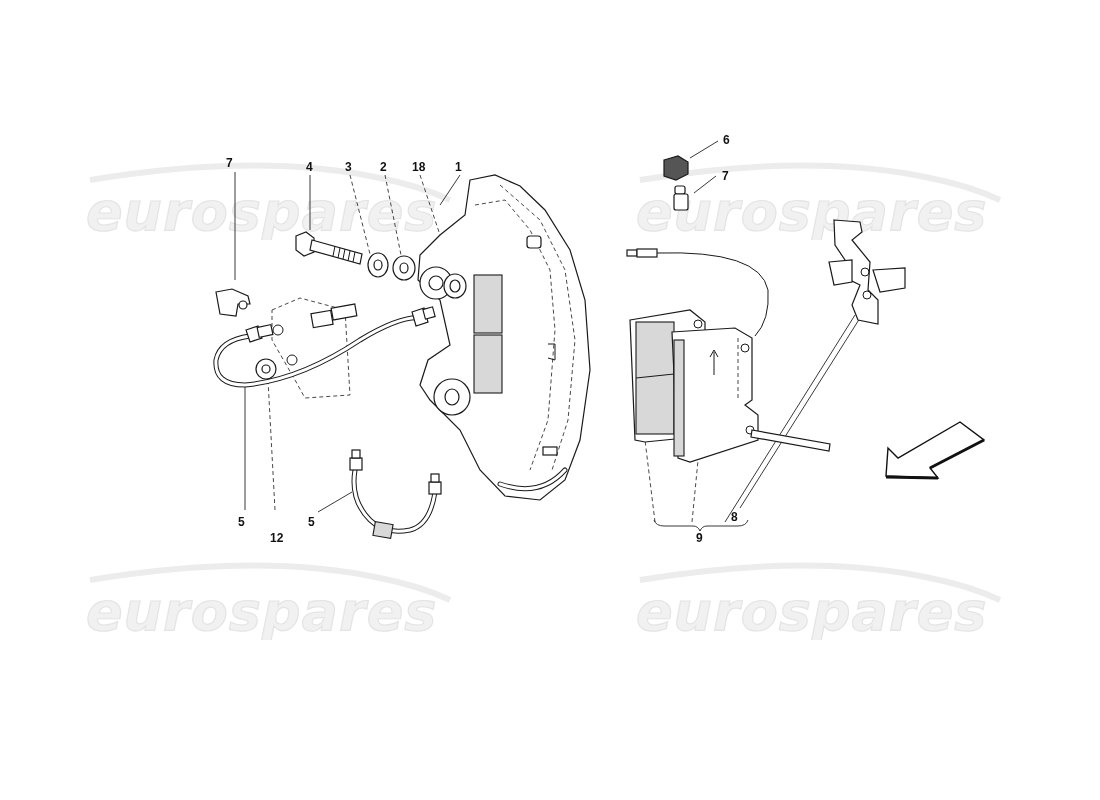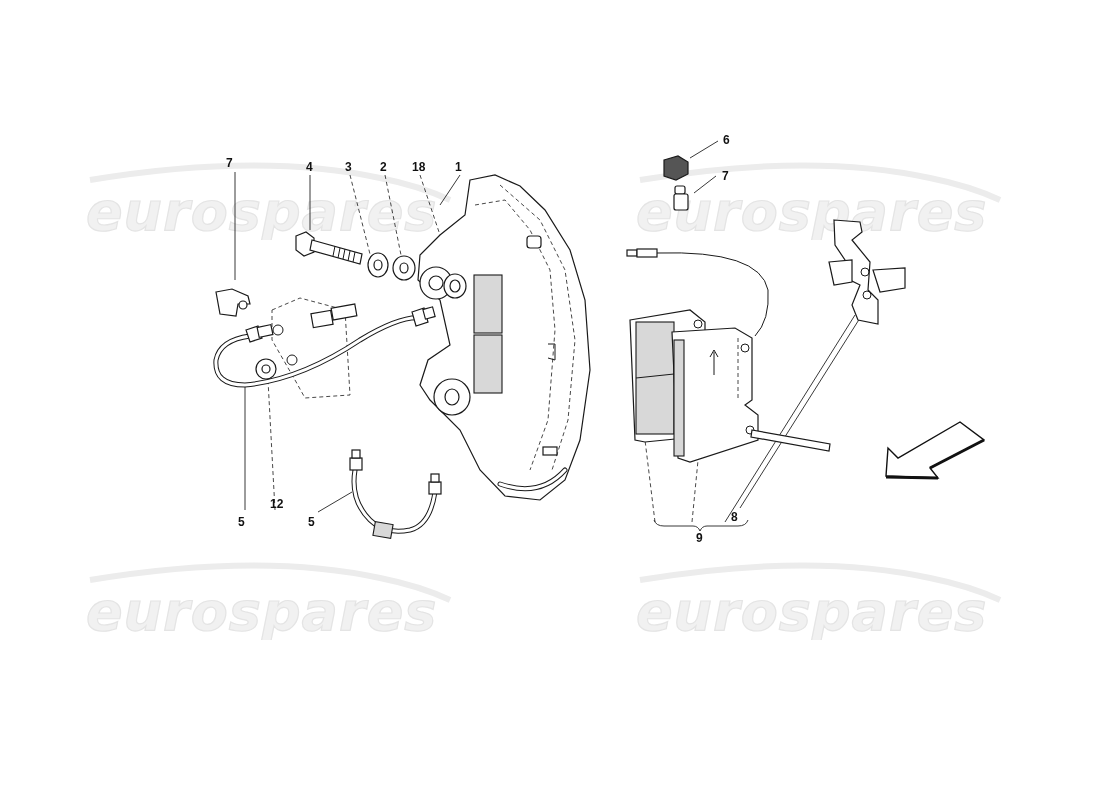--- a/index.html
+++ b/index.html
@@ -192,17 +192,17 @@
 
   <div class="callout" style="left:226px;top:157px">7</div>
   <div class="callout" style="left:306px;top:161px">4</div>
   <div class="callout" style="left:345px;top:161px">3</div>
   <div class="callout" style="left:380px;top:161px">2</div>
   <div class="callout" style="left:412px;top:161px">18</div>
   <div class="callout" style="left:455px;top:161px">1</div>
   <div class="callout" style="left:723px;top:134px">6</div>
   <div class="callout" style="left:722px;top:170px">7</div>
   <div class="callout" style="left:238px;top:516px">5</div>
-  <div class="callout" style="left:270px;top:498px">12</div>
+  <div class="callout" style="left:270px;top:532px">12</div>
   <div class="callout" style="left:308px;top:516px">5</div>
   <div class="callout" style="left:731px;top:511px">8</div>
   <div class="callout" style="left:696px;top:532px">9</div>
 </div>
 
 </body></html>

